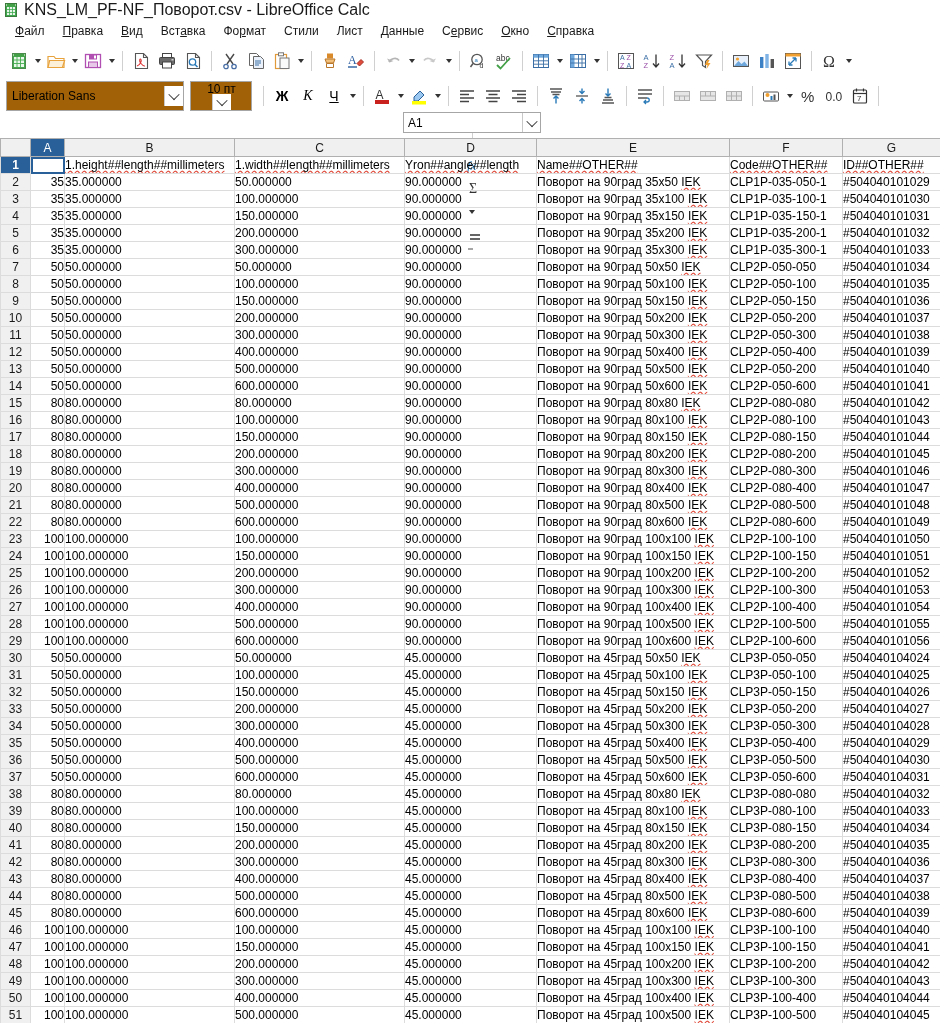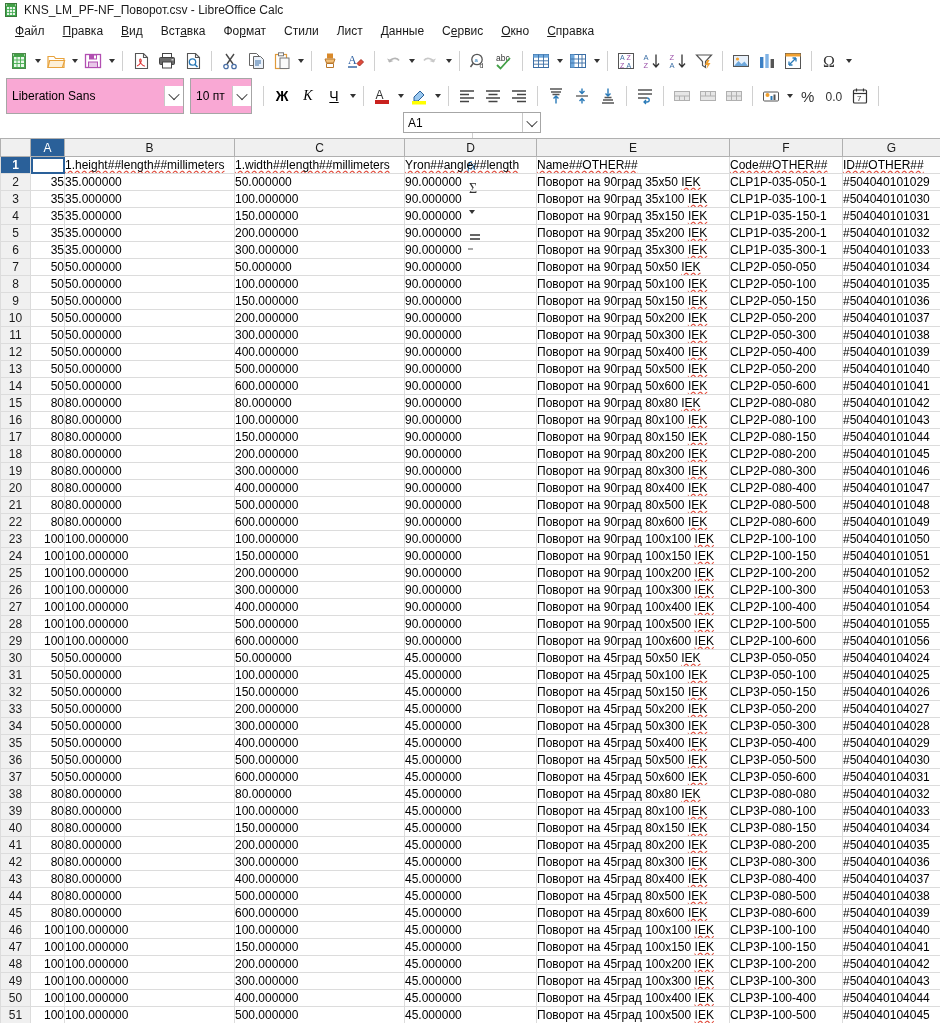--- a/index.html
+++ b/index.html
@@ -20,21 +20,21 @@
     padding: 0 4px;
     background: #ffffff;
     border-bottom: 1px solid #ffffff;
   }
   #titlebar .doc-icon {
     width: 14px; height: 14px;
     margin-right: 6px;
     flex: 0 0 auto;
   }
   #titlebar .title-text {
-    font-size: 12px;
+    font-size: 16px;
     color: #1a1a1a;
     white-space: nowrap;
   }
 
   
   #menubar {
     height: 22px;
     display: flex;
     align-items: center;
     padding-left: 6px;
@@ -80,23 +80,23 @@
   }
   .tb-sep {
     width: 1px; height: 20px;
     background: #d0d0d0;
     margin: 0 5px;
     flex: 0 0 auto;
   }
 
   
   .combo {
-    height: 36px;
+    height: 30px;
     border: 1px solid #a6a6a6;
-    background: #f9a8d4;
+    background: #a16207;
     display: flex; align-items: center;
     flex: 0 0 auto;
     margin-right: 6px;
   }
   .combo .combo-val {
     padding: 0 4px 0 5px;
     font-size: 12px;
     flex: 1 1 auto;
     white-space: nowrap;
     overflow: hidden;
@@ -108,21 +108,21 @@
     background: #fff;
   }
   .combo .combo-arrow::after {
     content: "";
     width: 7px; height: 7px;
     border-left: 1.6px solid #3b3b3b;
     border-bottom: 1.6px solid #3b3b3b;
     transform: rotate(-45deg) translate(1px,-1px);
   }
   #font-name-combo { width: 178px; }
-  #font-size-combo { width: 62px; }
+  #font-size-combo { width: 62px; flex-direction: column; }
 
   
   #formulabar {
     height: 26px;
     display: flex;
     align-items: center;
     padding-left: 4px;
     background: #ffffff;
     flex-direction: column;
   }

